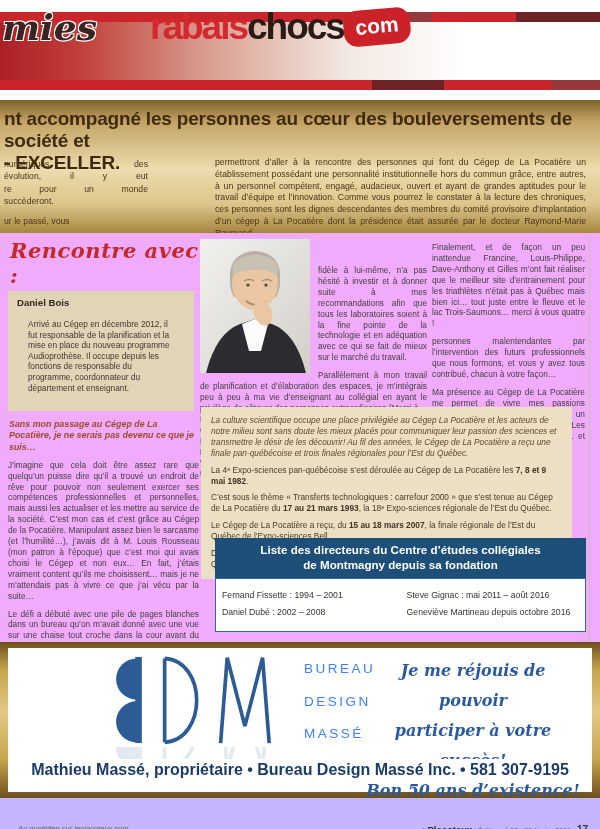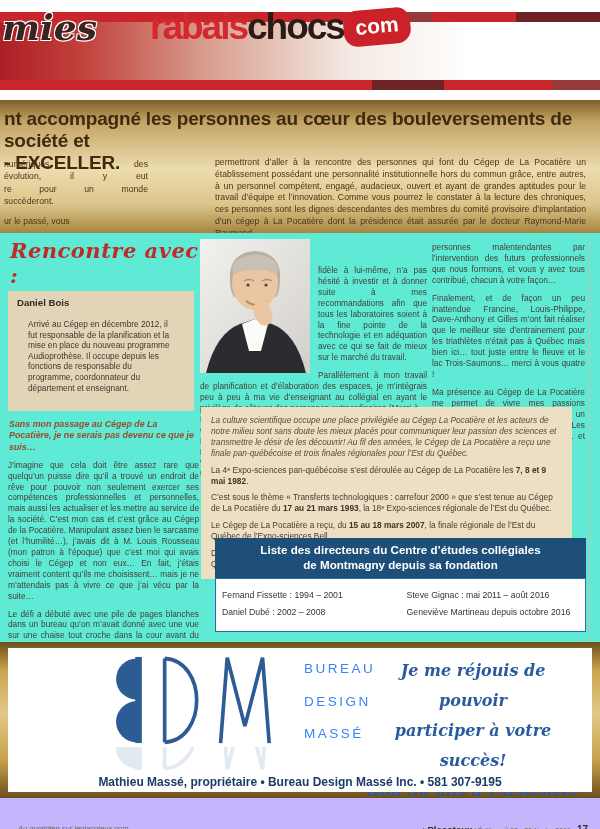--- a/index.html
+++ b/index.html
@@ -32,21 +32,21 @@
     font-weight:bold;color:#3f2a10;letter-spacing:-0.2px;width:596px;}
   .gold .frag{position:absolute;left:4px;top:58px;width:144px;font-size:8.7px;line-height:12.4px;
     color:#4a3517;}
   .gold .frag div{text-align:justify;text-align-last:justify;}
   .gold .frag div.short{text-align:left;text-align-last:left;}
   .gold .frag div.gap{margin-top:7px;}
   .gold .intro{position:absolute;left:215px;top:57px;width:371px;font-size:8.7px;line-height:11.8px;
     color:#4a3517;text-align:justify;margin:0;}
 
   
-  .body-area{position:absolute;left:0;top:233px;width:600px;height:409px;background:#5eead4;}
+  .body-area{position:absolute;left:0;top:233px;width:600px;height:409px;background:#f0abfc;}
   .vline{position:absolute;left:589px;top:4px;width:1px;height:418px;background:#c6c1b6;}
 
   .col-left{position:absolute;left:8px;top:5px;width:191px;}
   .script-title{font-family:"DejaVu Serif",serif;font-style:italic;font-weight:bold;
     font-size:21px;color:#c22a28;letter-spacing:0.5px;margin:0 0 3px 2px;}
   .bio-box{background:#e2d4b6;padding:6px 9px 7px;width:168px;}
   .bio-name{font-size:9.6px;font-weight:bold;color:#2e2a24;margin:0 0 2px;}
   .bio-text{font-size:8.3px;line-height:10.6px;color:#3c372f;margin:11px;}
   .lede{font-size:8.9px;font-weight:bold;font-style:italic;color:#9c4b28;line-height:11.2px;
     margin:8px 0 0 1px;}
@@ -84,22 +84,22 @@
   .bdm-logo{position:absolute;left:78px;top:6px;width:200px;height:92px;}
   .bdm-reflect{position:absolute;left:78px;top:99px;width:200px;height:26px;overflow:hidden;
     opacity:0.13;transform:scaleY(-1);}
   .bdm-words{position:absolute;left:296px;top:13px;height:80px;display:flex;flex-direction:column;
     justify-content:space-between;font-size:13.5px;letter-spacing:2.5px;color:#3b82f6;}
   .bdm-msg{position:absolute;left:356px;top:8px;width:218px;text-align:center;
     font-family:"DejaVu Serif",serif;font-style:italic;font-weight:bold;color:#2a5a9e;
     font-size:16px;line-height:30px;}
   .terr-bar{position:absolute;left:0;right:0;bottom:21px;height:17px;background:#1c3c68;
     color:#ffffff;font-weight:bold;font-size:9.3px;text-align:center;line-height:17px;}
-  .owner-line{position:absolute;left:0;right:0;bottom:0;height:21px;background:#ffffff;
-    color:#1c3c68;font-weight:bold;font-size:12px;text-align:center;line-height:22px;}
+  .owner-line{position:absolute;left:0;right:0;bottom:12px;height:21px;background:#ffffff;
+    color:#1c3c68;font-weight:bold;font-size:16px;text-align:center;line-height:22px;}
 
   
   .footer{position:absolute;left:0;top:798px;width:600px;height:31px;background:#c4b5fd;
     display:flex;justify-content:space-between;align-items:flex-start;
     padding:26px 12px 0 18px;box-sizing:border-box;}
   .footer .left{font-style:italic;font-size:7.5px;color:#6b6357;}
   .footer .right{font-size:7px;color:#6b6357;white-space:nowrap;}
   .footer .brand-prefix{font-size:6.5px;color:#33302a;}
   .footer .brand{font-weight:bold;font-size:9.5px;color:#33302a;}
   .footer .pageno{font-weight:bold;font-size:10px;color:#33302a;margin-left:4px;}
@@ -171,22 +171,22 @@
           <path d="M6,134 Q16,94 40,85 L55,80 L72,85 Q96,94 106,134 Z" fill="#2b2b30"></path>
           <path d="M42,85 L55,80 L68,85 L61,112 L49,112 Z" fill="#fbfbfa"></path>
           <ellipse cx="63" cy="74" rx="9" ry="13" fill="#eac7a2" transform="rotate(-18 63 74)"></ellipse>
         </svg>
       </div>
       <p class="bodyp first">fidèle à lui-même, n’a pas hésité à investir et à donner suite à mes recommandations afin que tous les laboratoires soient à la fine pointe de la technologie et en adéquation avec ce qui se fait de mieux sur le marché du travail.</p>
       <p class="bodyp">Parallèlement à mon travail de planification et d’élaboration des espaces, je m’intégrais peu à peu à ma vie d’enseignant au collégial en ayant le privilège de côtoyer des personnes extraordinaires (Merci à… Michelle, Carole, Guylaine, Lise, Sylvette, Martin, Claude, Ghislaine, Julie, Dominique, Patrice, Sébastien, Simon, Marjorie, Hugues, Corine, Marc, Annie, Steve, Nadine, Line et tous les autres).  J’avais la chance, plutôt unique dans une vie, de pouvoir mettre sur pieds un programme qui aura ultimement pour objectif d’améliorer la vie des</p>
     </div>
 
     <div class="col-right">
+      <p class="bodyp">Finalement, et de façon un peu inattendue Francine, Louis-Philippe, Dave-Anthony et Gilles m’ont fait réaliser que le meilleur site d’entrainement pour les triathlètes n’était pas à Québec mais bien ici… tout juste entre le fleuve et le lac Trois-Saumons… merci à vous quatre !</p>
       <p class="bodyp">personnes malentendantes par l’intervention des futurs professionnels que nous formons, et vous y avez tous contribué, chacun à votre façon…</p>
-      <p class="bodyp">Finalement, et de façon un peu inattendue Francine, Louis-Philippe, Dave-Anthony et Gilles m’ont fait réaliser que le meilleur site d’entrainement pour les triathlètes n’était pas à Québec mais bien ici… tout juste entre le fleuve et le lac Trois-Saumons… merci à vous quatre !</p>
       <p class="bodyp">Ma présence au Cégep de La Pocatière me permet de vivre mes passions professionnelles et sportives dans un coin de pays extraordinaire.  Les américains disent… live the dream… et bien c’est ce qui m’arrive…</p>
     </div>
 
     <aside class="science">
       <p class="intro">La culture scientifique occupe une place privilégiée au Cégep La Pocatière et les acteurs de notre milieu sont sans doute les mieux placés pour communiquer leur passion des sciences et transmettre le désir de les découvrir! Au fil des années, le Cégep de La Pocatière a reçu une finale pan-québécoise et trois finales régionales pour l’Est du Québec.</p>
       <p class="item"><span>La 4ᵉ Expo-sciences pan-québécoise s’est déroulée au Cégep de La Pocatière les </span><strong>7, 8 et 9 mai 1982</strong><span>.</span></p>
       <p class="item"><span>C’est sous le thème « Transferts technologiques : carrefour 2000 » que s’est tenue au Cégep de La Pocatière du </span><strong>17 au 21 mars 1993</strong><span>, la 18ᵉ Expo-sciences régionale de l’Est du Québec.</span></p>
       <p class="item"><span>Le Cégep de La Pocatière a reçu, du </span><strong>15 au 18 mars 2007</strong><span>, la finale régionale de l’Est du Québec de l’Expo-sciences Bell.</span></p>
       <p class="item"><span>Du </span><strong>22 au 24 mars 2019</strong><span>, le Cégep de La Pocatière sera l’hôte de la finale régionale de l’Est du Québec de l’Expo-sciences Hydro-Québec, volet secondaire/collégial.</span></p>
     </aside>

